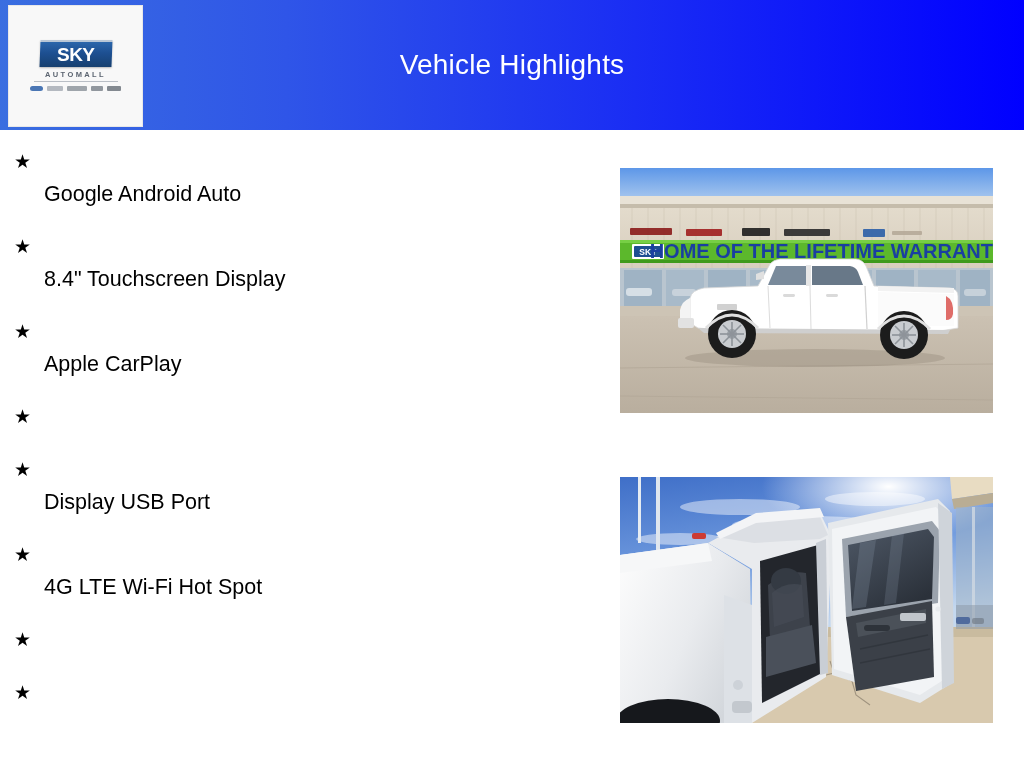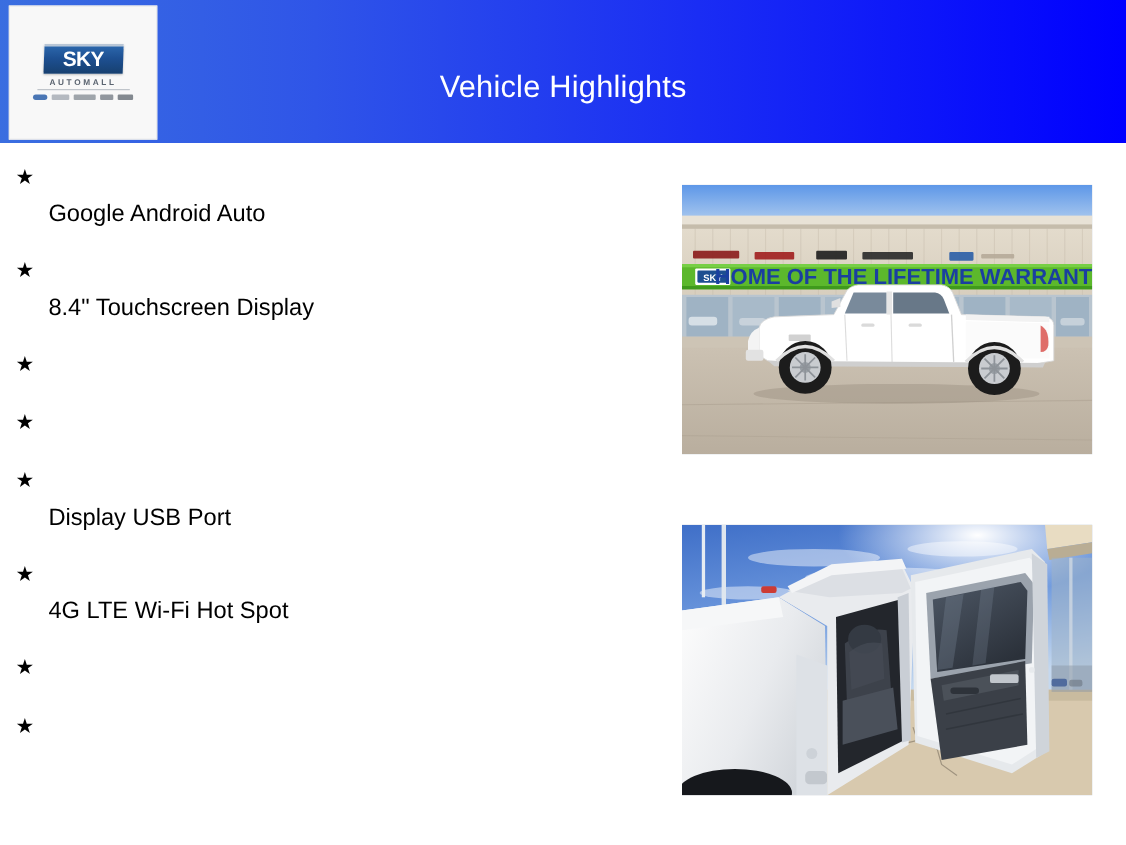--- a/index.html
+++ b/index.html
@@ -19,21 +19,21 @@
   
   .header {
     position: absolute;
     left: 0; top: 0;
     width: 1024px; height: 130px;
     background: linear-gradient(90deg, #3a6ee0 0%, #2f55e8 28%, #1a2df4 62%, #0000ff 100%);
     overflow: hidden;
   }
   .header-title {
     position: absolute;
-    left: 0; top: 14px;
+    left: 0; top: 0;
     width: 1024px; height: 130px;
     display: flex;
     align-items: center;
     justify-content: center;
     color: #ffffff;
     font-size: 28px;
     font-weight: 400;
     letter-spacing: 0.2px;
     white-space: nowrap;
   }
@@ -198,20 +198,21 @@
       <span class="feature-text">Google Android Auto</span>
     </div>
 
     <div class="feature-item">
       <span class="feature-star">★</span>
       <span class="feature-text">8.4" Touchscreen Display</span>
     </div>
 
     <div class="feature-item">
       <span class="feature-star">★</span>
+      <span class="feature-text">Apple CarPlay</span>
     </div>
 
     <div class="feature-item">
       <span class="feature-star">★</span>
     </div>
 
     <div class="feature-item">
       <span class="feature-star">★</span>
       <span class="feature-text">Display USB Port</span>
     </div>

